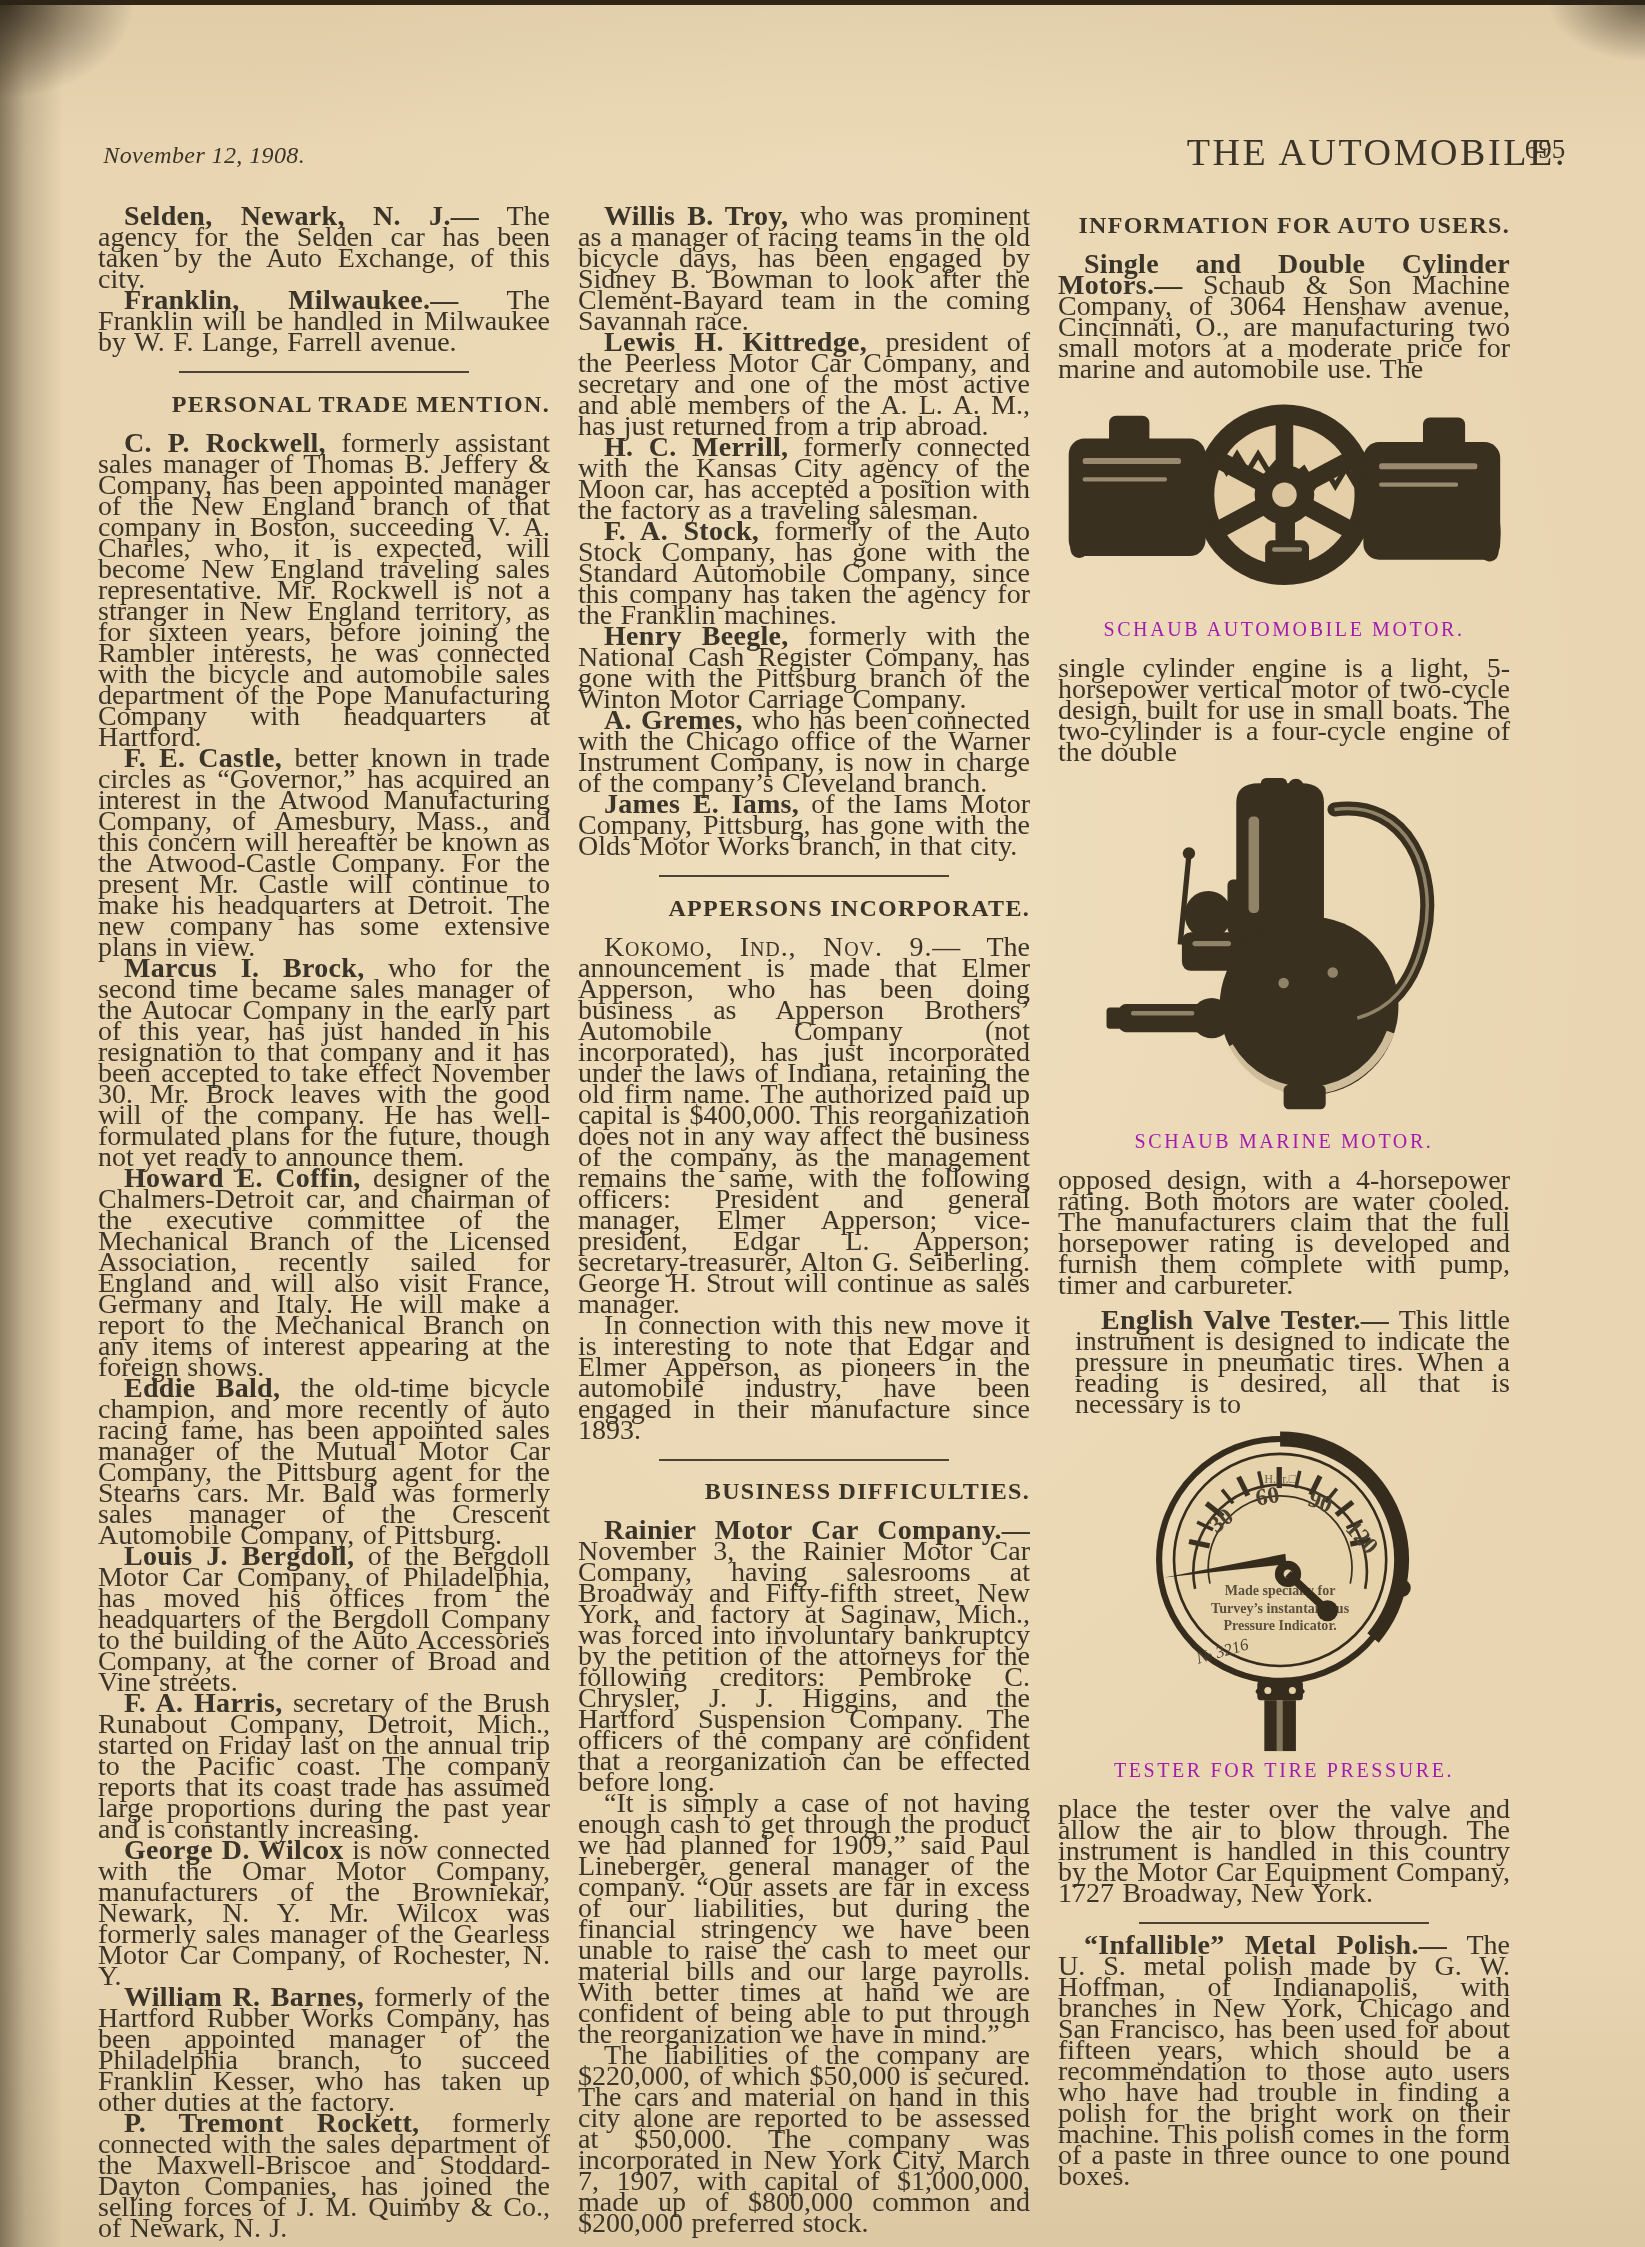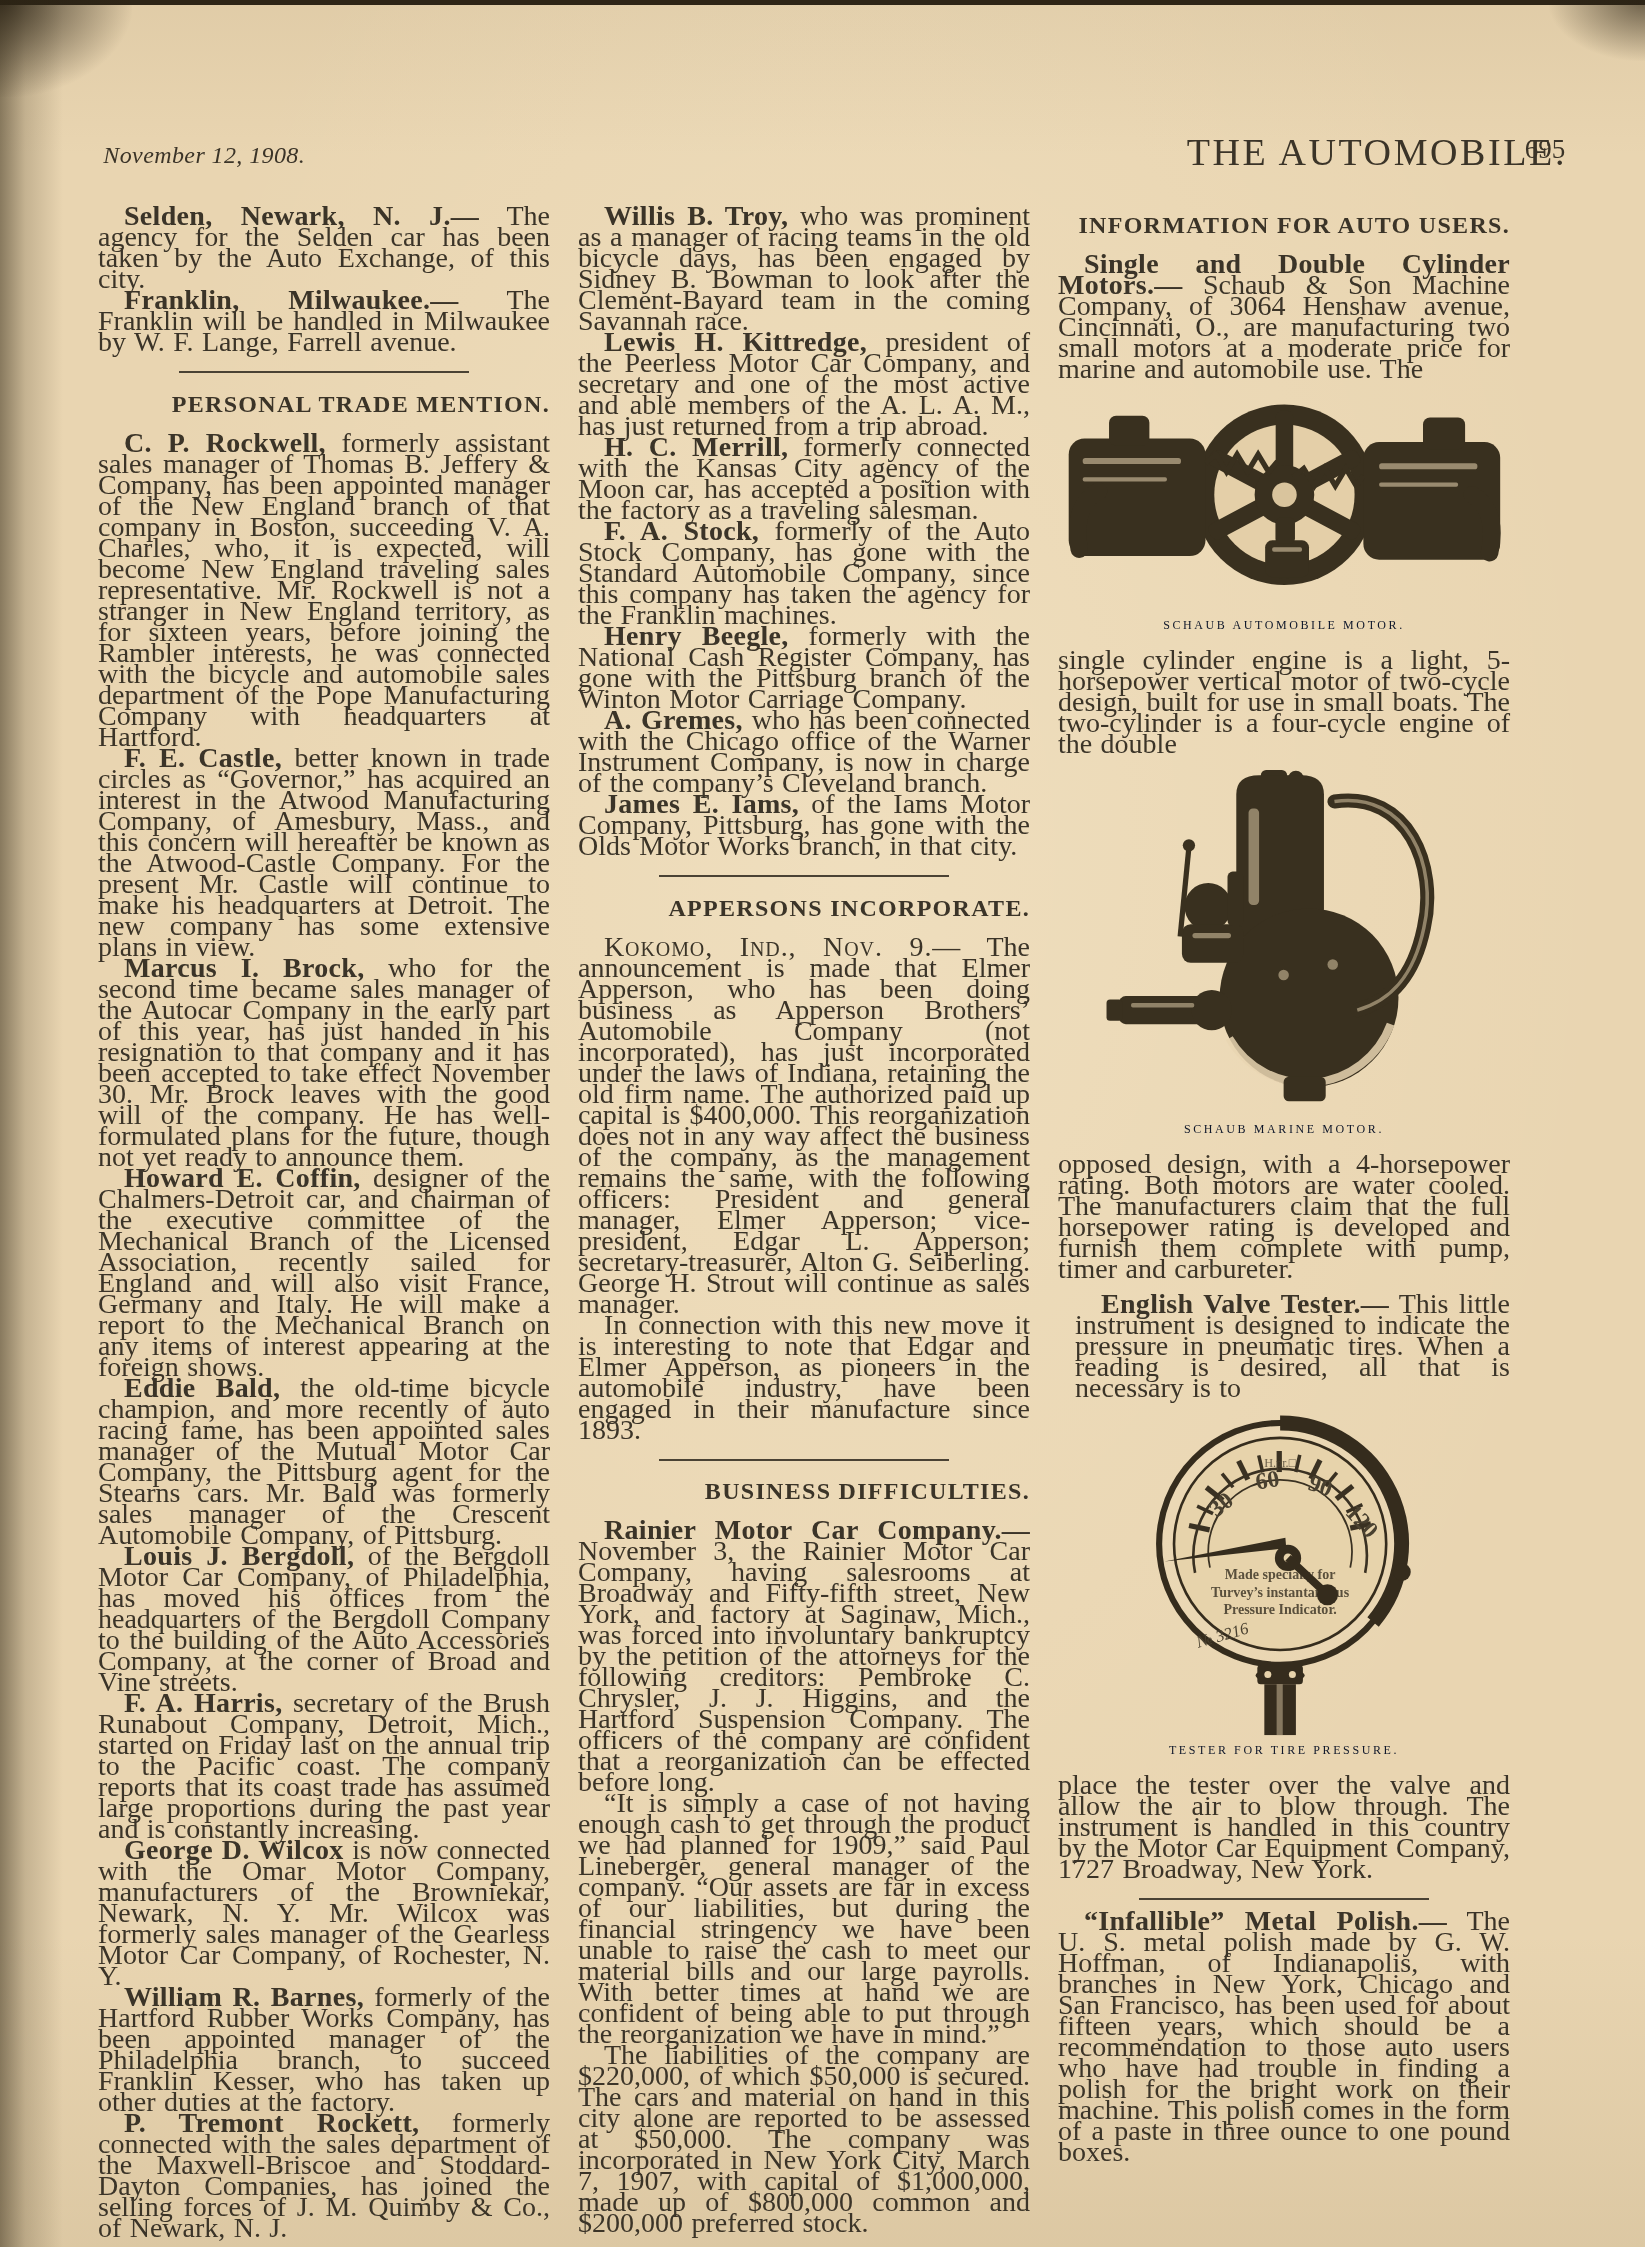--- a/index.html
+++ b/index.html
@@ -33,21 +33,21 @@
   .columns{position:absolute;top:205px;left:98px;display:flex;gap:28px;}
   .col{width:452px;}
   .para{font-size:28px;line-height:21px;text-align:justify;text-indent:26px;word-spacing:1.4px;}
   .para.cont{text-indent:0;}
   .para.sect{margin-top:14px;margin-left:17px;}
   .para b.lead{font-weight:bold;letter-spacing:0.3px;}
   .para b.lead.sc{font-weight:normal;font-variant:small-caps;letter-spacing:0.9px;}
   .heading{text-align:right;font-weight:bold;font-size:24px;letter-spacing:1.3px;margin:7px 0 14px;}
   .rule-wrap{padding:19.3px 0 10.5px;display:flex;justify-content:center;}
   .rule{width:290px;height:1.8px;background:#4a4234;}
-  .caption{text-align:center;font-size:12px;letter-spacing:2.6px;margin:3.5px 0 16px;color:#0f172a;}
+  .caption{text-align:center;font-size:20px;letter-spacing:2.6px;margin:3.5px 0 16px;color:#a21caf;}
   .figure{display:flex;justify-content:center;margin:14px 0 1.8px;}
   .fig-text{font-family:"Liberation Serif","DejaVu Serif",serif;fill:#4a4130;}
 </style>
 </head>
 <body>
 
 <div class="vignette"></div>
 <div class="edge-top"></div>
 <div class="edge-left"></div>
 <div class="corner-tl"></div>

